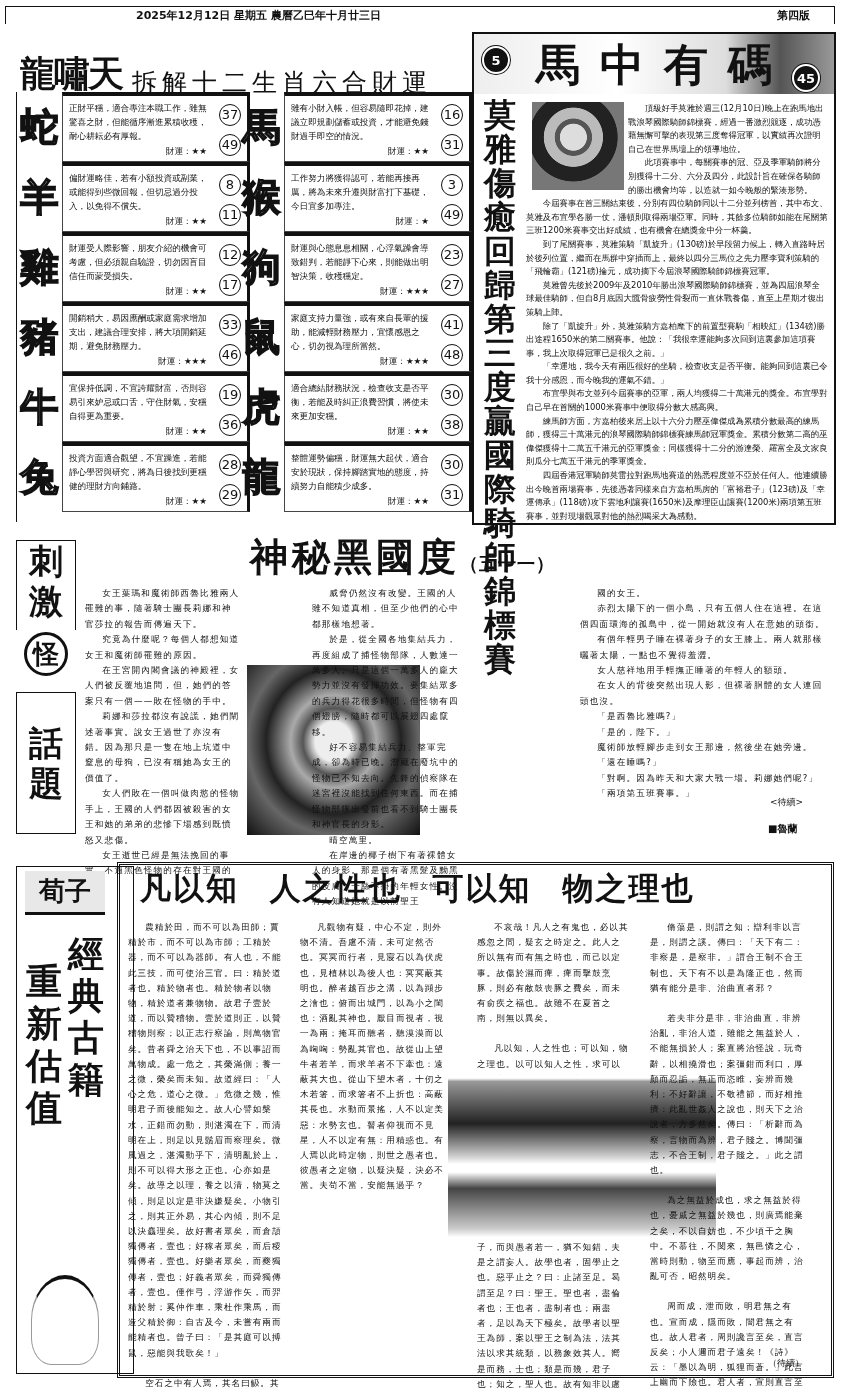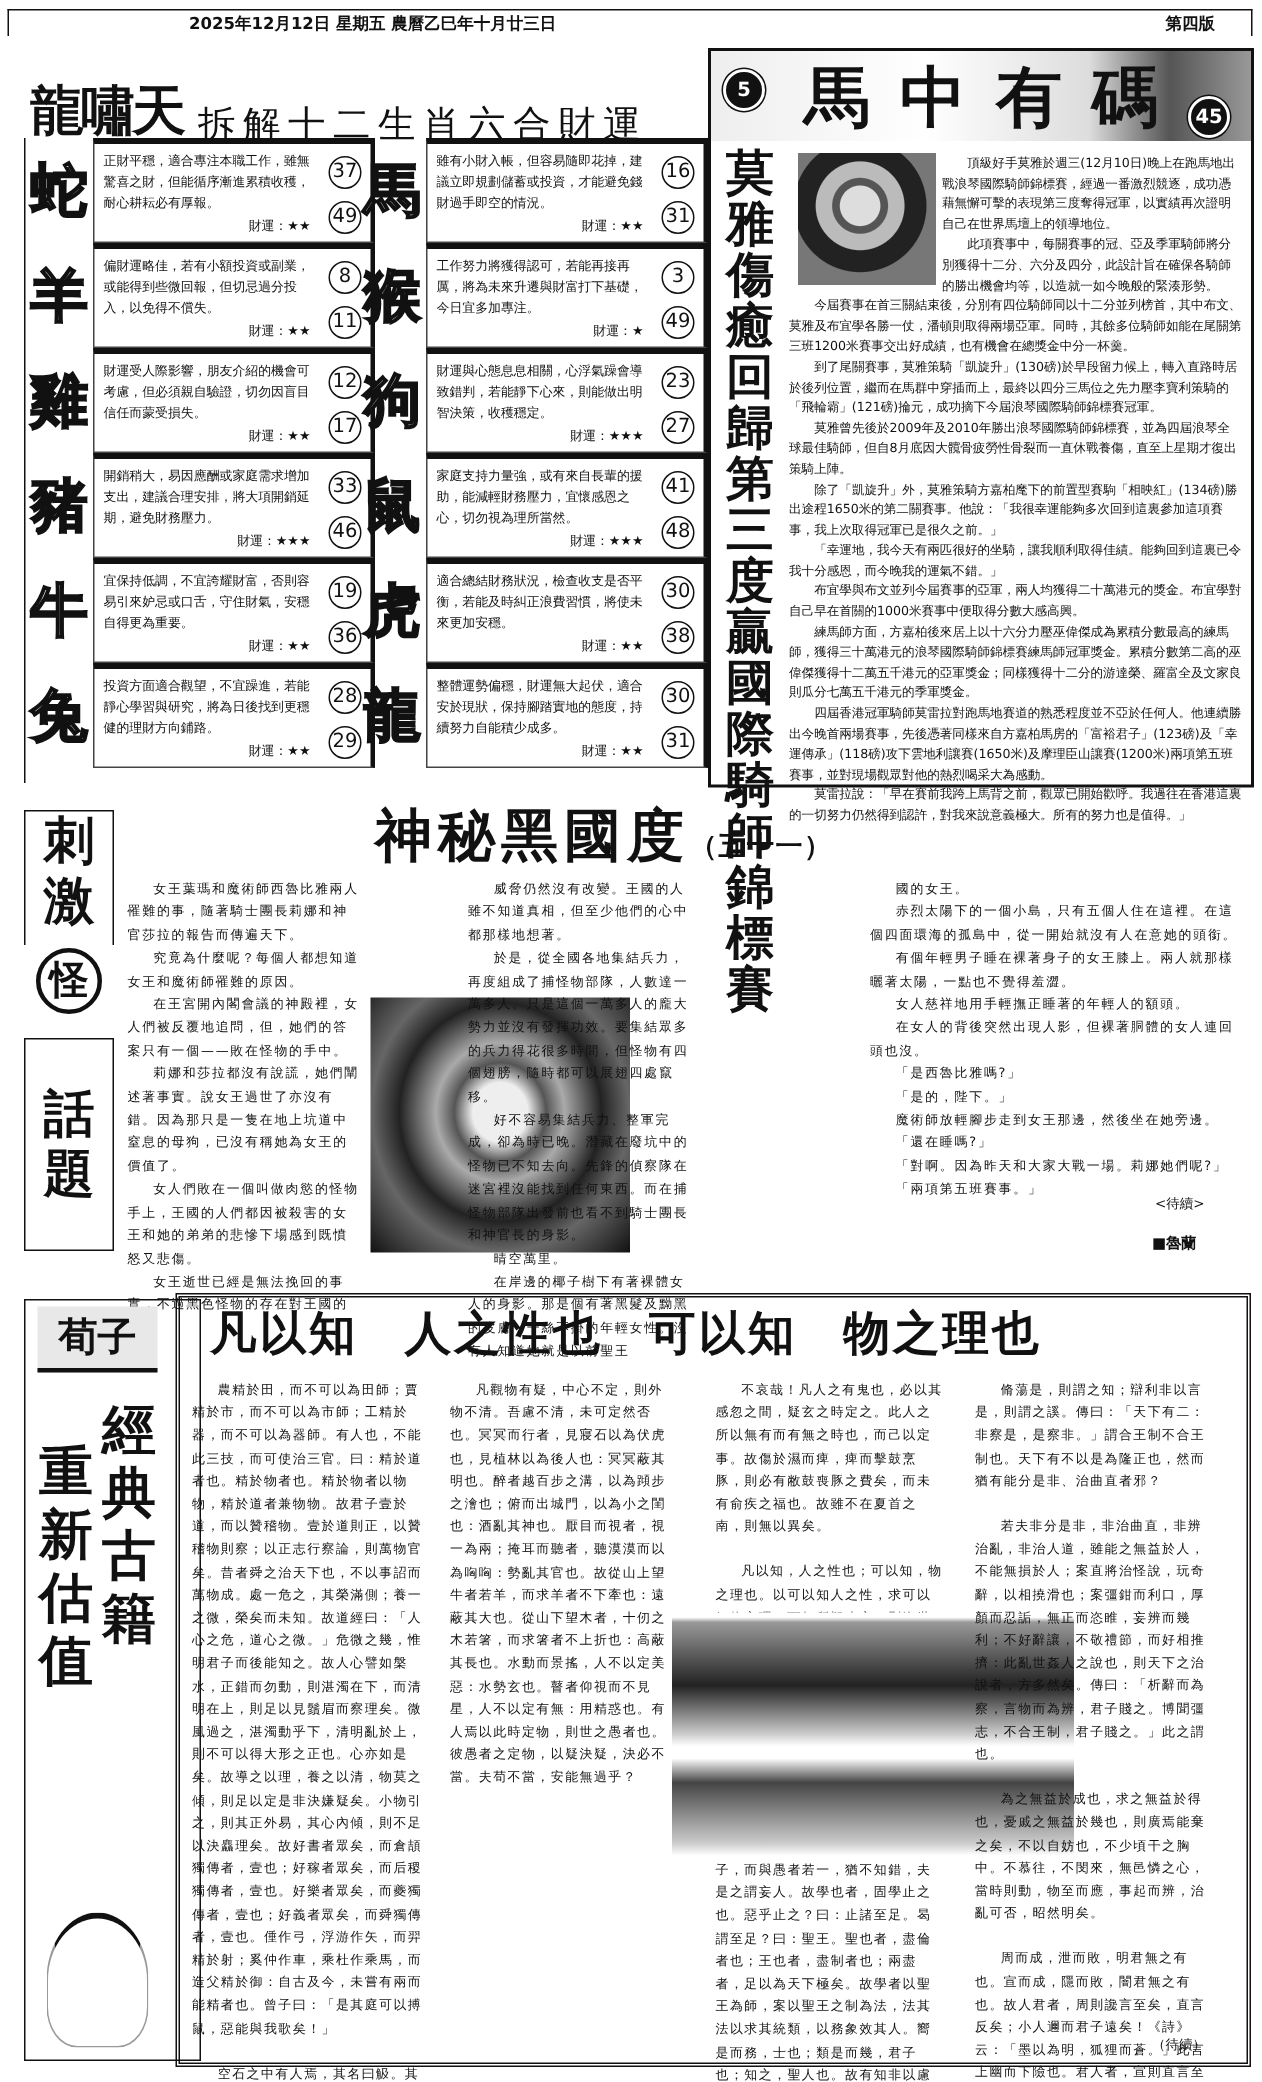--- a/index.html
+++ b/index.html
@@ -1,21 +1,21 @@
 <!DOCTYPE html>
 <html><head>
 <meta charset="utf-8">
 <style>
   * { box-sizing: border-box; margin: 0; padding: 0; }
   body { width: 841px; height: 1388px; background: #fff; color: #111; font-family: "DejaVu Sans", sans-serif; position: relative; overflow: hidden; }
   .abs { position: absolute; }
 
   
   #topbar { left: 5px; top: 6px; width: 830px; height: 18px; border: 1.5px solid #111; border-bottom: none; }
-  #topbar .date { position: absolute; left: 120px; top: 1px; font-size: 11px; font-weight: bold; }
+  #topbar .date { position: absolute; left: 130px; top: 1px; font-size: 11px; font-weight: bold; }
   #topbar .page { position: absolute; right: 24px; top: 1px; font-size: 11px; font-weight: bold; }
 
   
   #zodiac-title { left: 20px; top: 53px; height: 46px; display: flex; align-items: flex-end; }
   #zodiac-title .brand { font-size: 36px; font-weight: 900; letter-spacing: -2px; font-family: "DejaVu Sans", sans-serif; }
   #zodiac-title .sub { font-size: 25px; margin-left: 10px; letter-spacing: 5px; font-family: "DejaVu Serif", serif; }
   #zodiac-frame { left: 16px; top: 92px; width: 454px; height: 430px; border-left: 1.5px solid #111; }
   .zcol { position: absolute; top: 0; width: 220px; }
   .zcard { position: relative; height: 70px; margin-bottom: 0; }
   .zanimal { position: absolute; left: 0; top: 0; width: 45px; height: 70px; display: flex; align-items: center; justify-content: center; font-size: 38px; font-family: "DejaVu Serif", serif; color: #fff; -webkit-text-stroke: 1.5px #111; font-weight: bold; }
@@ -153,25 +153,24 @@
       <div>賽</div>
     </div>
   <div id="horse-photo"></div>
   <div id="horse-body">
       <p class="first">頂級好手莫雅於週三(12月10日)晚上在跑馬地出戰浪琴國際騎師錦標賽，經過一番激烈競逐，成功憑藉無懈可擊的表現第三度奪得冠軍，以實績再次證明自己在世界馬壇上的領導地位。</p>
       <p class="wrap">此項賽事中，每關賽事的冠、亞及季軍騎師將分別獲得十二分、六分及四分，此設計旨在確保各騎師的勝出機會均等，以造就一如今晚般的緊湊形勢。</p>
       <p class="">今屆賽事在首三關結束後，分別有四位騎師同以十二分並列榜首，其中布文、莫雅及布宜學各勝一仗，潘頓則取得兩場亞軍。同時，其餘多位騎師如能在尾關第三班1200米賽事交出好成績，也有機會在總獎金中分一杯羹。</p>
       <p class="">到了尾關賽事，莫雅策騎「凱旋升」(130磅)於早段留力候上，轉入直路時居於後列位置，繼而在馬群中穿插而上，最終以四分三馬位之先力壓李寶利策騎的「飛輪霸」(121磅)掄元，成功摘下今屆浪琴國際騎師錦標賽冠軍。</p>
       <p class="">莫雅曾先後於2009年及2010年勝出浪琴國際騎師錦標賽，並為四屆浪琴全球最佳騎師，但自8月底因大髖骨疲勞性骨裂而一直休戰養傷，直至上星期才復出策騎上陣。</p>
       <p class="">除了「凱旋升」外，莫雅策騎方嘉柏麾下的前置型賽駒「相映紅」(134磅)勝出途程1650米的第二關賽事。他說：「我很幸運能夠多次回到這裏參加這項賽事，我上次取得冠軍已是很久之前。」</p>
-      <p class="">「幸運地，我今天有兩匹很好的坐騎，讓我順利取得佳績。能夠回到這裏已令我十分感恩，而今晚我的運氣不錯。」</p>
+      <p class="">「幸運地，我今天有兩匹很好的坐騎，檢查收支是否平衡。能夠回到這裏已令我十分感恩，而今晚我的運氣不錯。」</p>
       <p class="">布宜學與布文並列今屆賽事的亞軍，兩人均獲得二十萬港元的獎金。布宜學對自己早在首關的1000米賽事中便取得分數大感高興。</p>
       <p class="">練馬師方面，方嘉柏後來居上以十六分力壓巫偉傑成為累積分數最高的練馬師，獲得三十萬港元的浪琴國際騎師錦標賽練馬師冠軍獎金。累積分數第二高的巫偉傑獲得十二萬五千港元的亞軍獎金；同樣獲得十二分的游達榮、羅富全及文家良則瓜分七萬五千港元的季軍獎金。</p>
       <p class="">四屆香港冠軍騎師莫雷拉對跑馬地賽道的熟悉程度並不亞於任何人。他連續勝出今晚首兩場賽事，先後憑著同樣來自方嘉柏馬房的「富裕君子」(123磅)及「幸運傳承」(118磅)攻下雲地利讓賽(1650米)及摩理臣山讓賽(1200米)兩項第五班賽事，並對現場觀眾對他的熱烈喝采大為感動。</p>
-      <p class="">莫雷拉說：「早在賽前我跨上馬背之前，觀眾已開始歡呼。我過往在香港這裏的一切努力仍然得到認許，對我來說意義極大。所有的努力也是值得。」</p>
     </div>
 </div>
 
 <div id="novel-side" class="abs">
   <div class="side-box" style="top:0;height:90px;border-bottom:none">
     <span>刺</span>
     <span>激</span>
   </div>
   <div class="side-box" style="top:92px;height:56px;border:none">
     <span style="width:44px;height:44px;border:3px solid #111;border-radius:50%;display:flex;align-items:center;justify-content:center;font-size:26px">怪</span>

